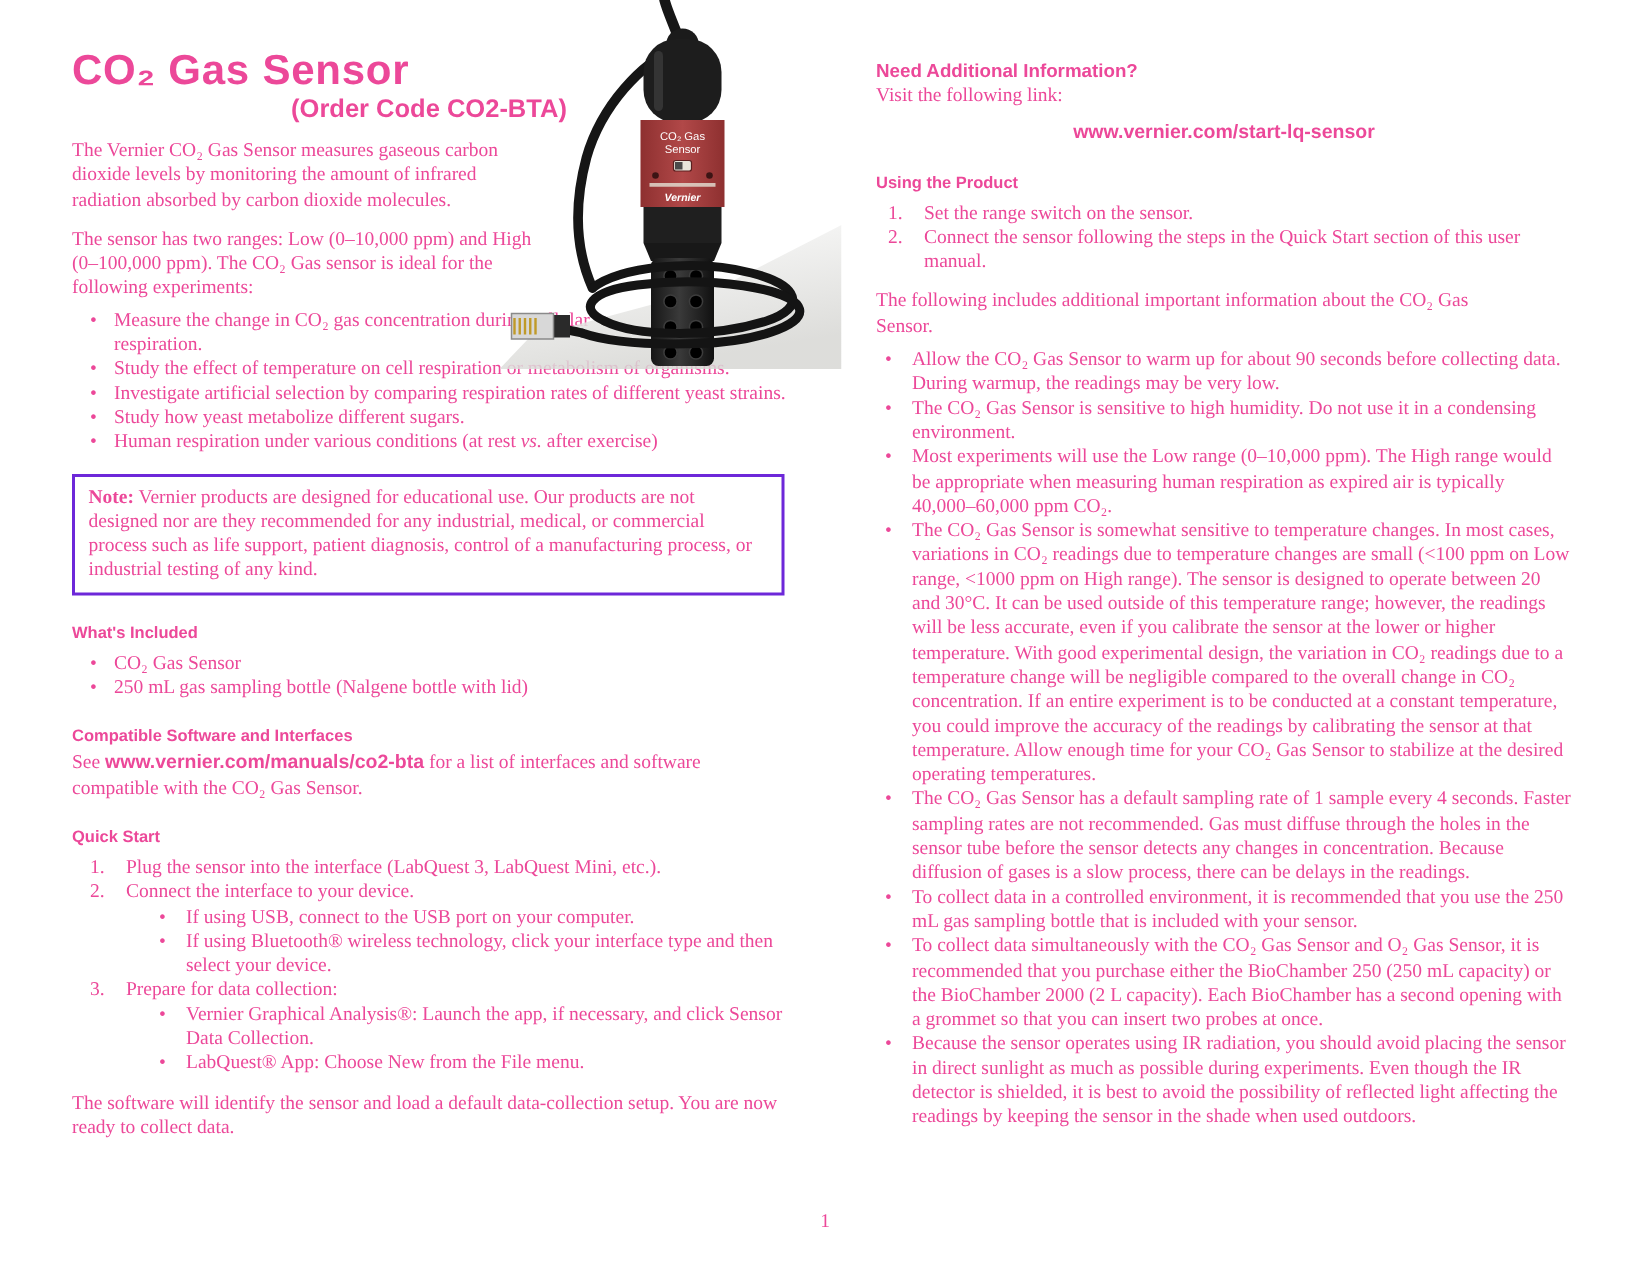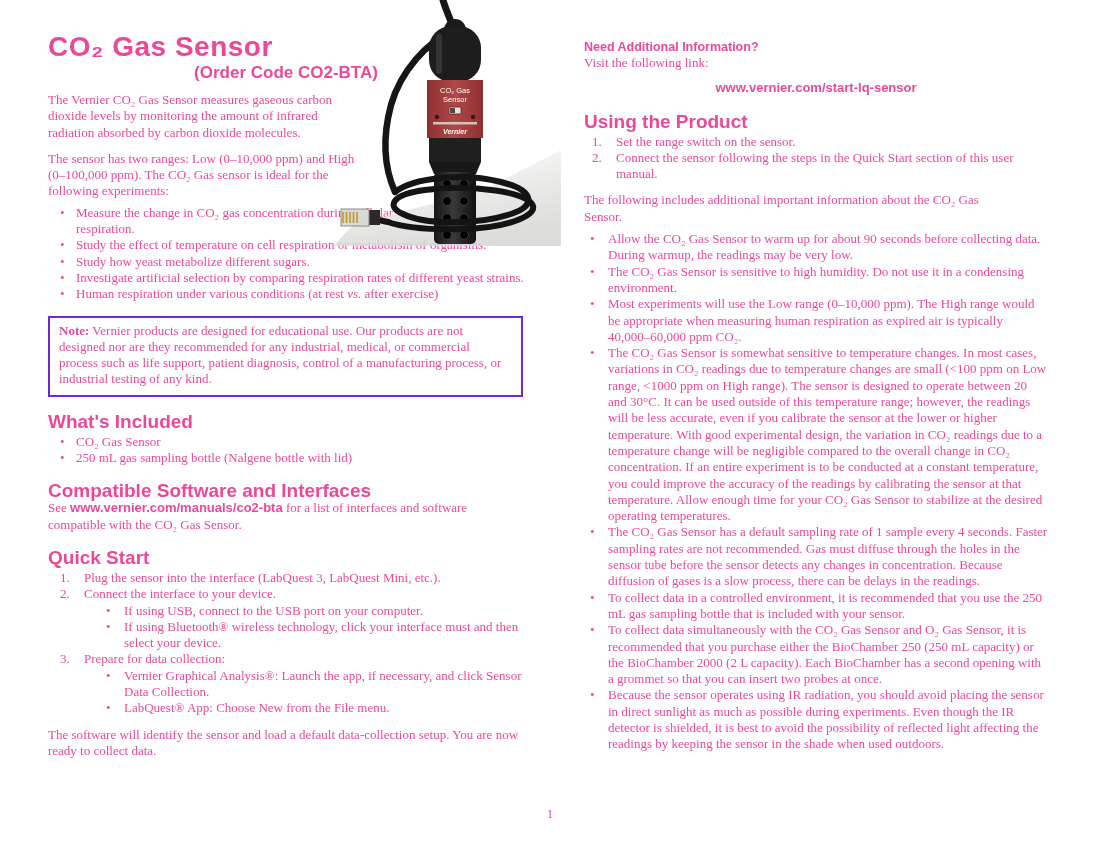--- a/index.html
+++ b/index.html
@@ -7,21 +7,21 @@
     position:relative; width:1100px; height:850px; background:#ffffff;
     font-family:"Liberation Serif", serif; font-size:13px; line-height:16.3px; color:#ec4899;
     overflow:hidden;
   }
   .col-left  { position:absolute; left:48px;  top:0; width:476px; }
   .col-right { position:absolute; left:584px; top:0; width:464px; }
 
   .sans { font-family:"Liberation Sans", sans-serif; font-weight:bold; }
   .title { font-size:28px; line-height:30px; margin-top:32px; letter-spacing:0.5px; }
   .subtitle { font-size:17px; line-height:19px; margin-top:1px;text-align:center; }
-  .sec-h { font-size:19px; line-height:18px; margin-top:16px; }
+  .sec-h { font-size:11px; line-height:18px; margin-top:16px; }
   .sec-h-sm { font-size:12.5px; line-height:15px; margin-top:40px; }
 
   p { margin:0; }
   .p-block { margin-top:10px; }
   .p-narrow1 { width:300px; }
   .p-narrow2 { width:318px; }
 
   .bl { margin:5px 0 0 0; padding:0; list-style:none; }
   .bl li { position:relative; padding-left:28px; }
   .bl li::before { content:"•"; position:absolute; left:12px; }
@@ -63,22 +63,22 @@
   <div class="col-left">
     <div class="sans title">CO₂ Gas Sensor</div>
     <div class="sans subtitle">(Order Code CO2-BTA)</div>
 
     <p class="p-block p-narrow1">The Vernier CO₂ Gas Sensor measures gaseous carbon dioxide levels by monitoring the amount of infrared radiation absorbed by carbon dioxide molecules.</p>
     <p class="p-block p-narrow2">The sensor has two ranges: Low (0–10,000 ppm) and High (0–100,000 ppm). The CO₂ Gas sensor is ideal for the following experiments:</p>
 
     <ul class="bl">
       <li><span class="narrow" style="display:inline-block;">Measure the change in CO₂ gas concentration during cellular respiration.</span></li>
       <li><span>Study the effect of temperature on cell respiration or metabolism of organisms.</span></li>
+      <li><span>Investigate artificial selection by comparing respiration rates of different yeast strains.</span></li>
       <li><span>Study how yeast metabolize different sugars.</span></li>
-      <li><span>Investigate artificial selection by comparing respiration rates of different yeast strains.</span></li>
       <li><span>Human respiration under various conditions (at rest </span><span class="it">vs.</span><span> after exercise)</span></li>
     </ul>
 
     <div class="notebox">
       <span style="font-weight:bold;">Note:</span><span> Vernier products are designed for educational use. Our products are not designed nor are they recommended for any industrial, medical, or commercial process such as life support, patient diagnosis, control of a manufacturing process, or industrial testing of any kind.</span>
     </div>
 
     <div class="sans sec-h">What's Included</div>
     <ul class="bl bl-tight">
       <li><span>CO₂ Gas Sensor</span></li>
@@ -93,21 +93,21 @@
       <div class="oli">
         <span class="onum">1.</span>
         <span>Plug the sensor into the interface (LabQuest 3, LabQuest Mini, etc.).</span>
       </div>
       <div class="oli">
         <span class="onum">2.</span>
         <span>Connect the interface to your device.</span>
       </div>
       <ul class="sub">
         <li><span>If using USB, connect to the USB port on your computer.</span></li>
-        <li><span>If using Bluetooth® wireless technology, click your interface must and then select your device.</span></li>
+        <li><span>If using Bluetooth® wireless technology, click your interface type and then select your device.</span></li>
       </ul>
       <div class="oli">
         <span class="onum">3.</span>
         <span>Prepare for data collection:</span>
       </div>
       <ul class="sub">
         <li><span>Vernier Graphical Analysis®: Launch the app, if necessary, and click Sensor Data Collection.</span></li>
         <li><span>LabQuest® App: Choose New from the File menu.</span></li>
       </ul>
     </div>

